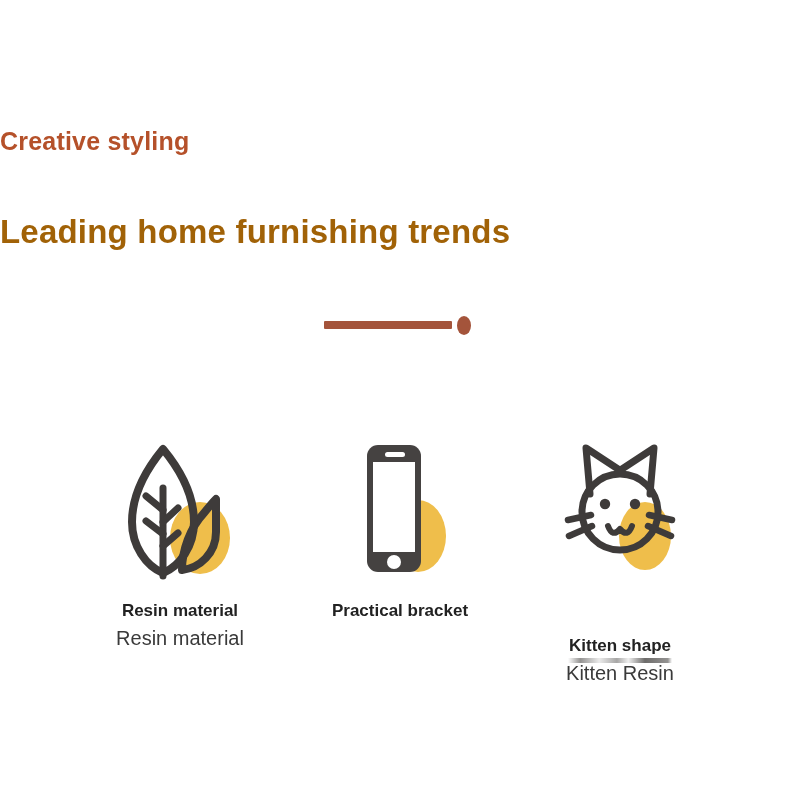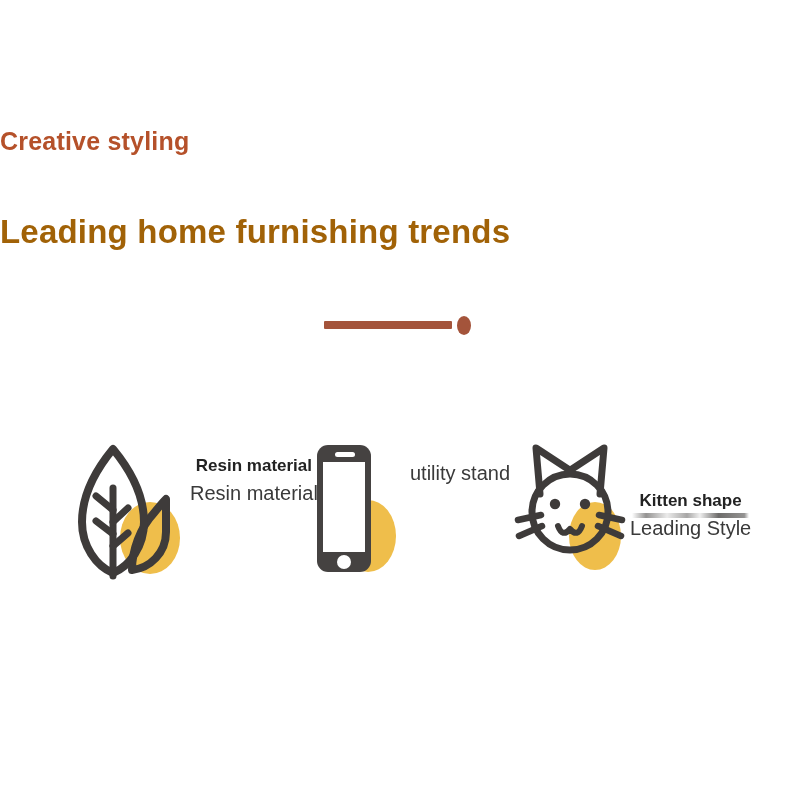--- a/index.html
+++ b/index.html
@@ -89,21 +89,22 @@
     left: 70px;
     width: 660px;
     display: flex;
     justify-content: space-between;
     align-items: flex-start;
   }
 
   .feature {
     width: 220px;
     display: flex;
-    flex-direction: row;
+    flex-direction: column;
+    align-items: center;
   }
 
   .icon-wrap {
     position: relative;
     width: 120px;
     height: 145px;
   }
   .icon-wrap svg {
     display: block;
     width: 120px;
@@ -206,21 +207,21 @@
           <rect x="27" y="9" width="54" height="127" rx="11" ry="11" fill="#454241"></rect>
 
           <rect x="33" y="26" width="42" height="90" fill="#ffffff"></rect>
 
           <rect x="45" y="16" width="20" height="5" rx="2.5" ry="2.5" fill="#ffffff"></rect>
 
           <circle cx="54" cy="126" r="7" fill="#ffffff"></circle>
         </svg>
       </div>
       <div class="labels">
-        <div class="label-secondary">utility stand</div>
+        <div class="label-primary">Practical bracket</div>
       </div>
     </div>
 
     <div class="feature feature-kitten">
       <div class="icon-wrap">
         <svg viewBox="0 0 120 145" xmlns="http://www.w3.org/2000/svg">
 
           <ellipse cx="85" cy="100" rx="26" ry="34" fill="#efbe4b"></ellipse>
 
           <path d="M30 58 L26 12 L58 33" fill="none" stroke="#3e3b3a" stroke-width="7" stroke-linecap="round" stroke-linejoin="round"></path>
@@ -236,18 +237,18 @@
 
           <path d="M8 84 L31 79" fill="none" stroke="#3e3b3a" stroke-width="6.5" stroke-linecap="round"></path>
           <path d="M9 100 L32 90" fill="none" stroke="#3e3b3a" stroke-width="6.5" stroke-linecap="round"></path>
 
           <path d="M112 84 L89 79" fill="none" stroke="#3e3b3a" stroke-width="6.5" stroke-linecap="round"></path>
           <path d="M111 100 L88 90" fill="none" stroke="#3e3b3a" stroke-width="6.5" stroke-linecap="round"></path>
         </svg>
       </div>
       <div class="labels">
         <div class="label-primary">Kitten shape</div>
-        <div class="label-secondary">Leading Style</div>
+        <div class="label-secondary">Kitten Resin</div>
       </div>
     </div>
 
   </div>
 </div>
 
 </body></html>

